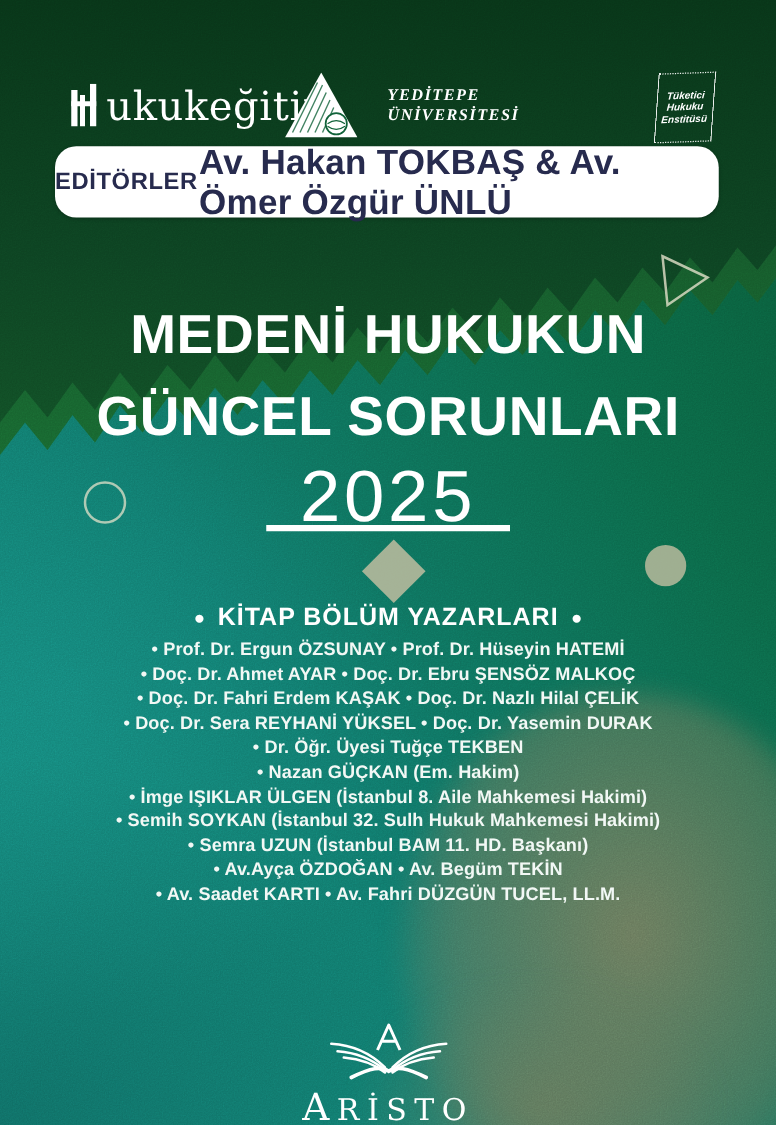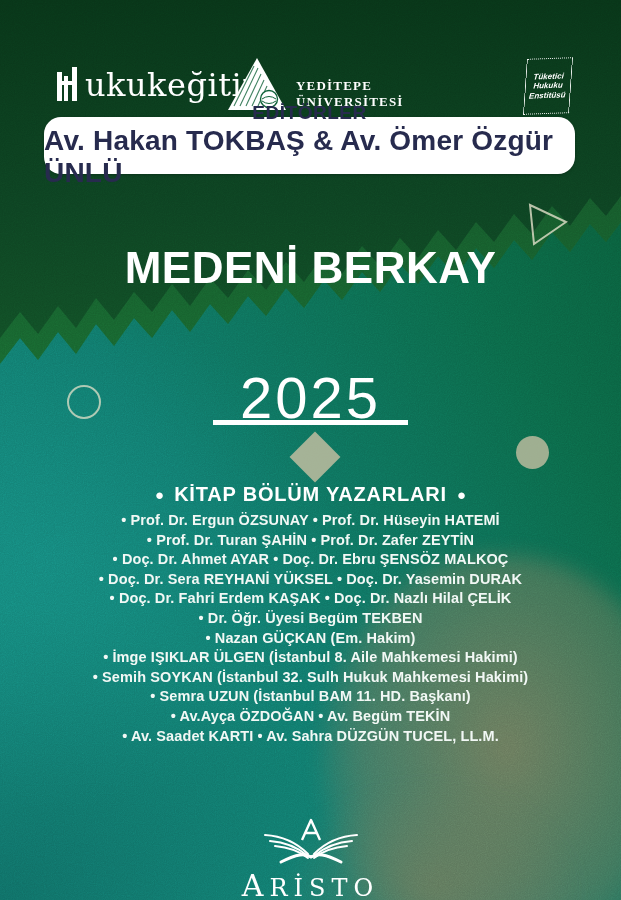--- a/index.html
+++ b/index.html
@@ -23,29 +23,29 @@
   }
   .leaf-dark{
     background:linear-gradient(180deg,#0b401e 0%,#11512a 55%,#176330 100%);
     clip-path:polygon(0 0,621px 0,621px 196px,606px 216px,590px 198px,570px 226px,552px 206px,532px 234px,514px 214px,494px 242px,476px 222px,456px 250px,438px 230px,418px 258px,400px 238px,380px 266px,362px 246px,342px 274px,324px 254px,304px 282px,286px 262px,266px 290px,248px 270px,228px 298px,210px 278px,190px 306px,172px 284px,152px 312px,134px 292px,114px 320px,96px 298px,76px 328px,58px 306px,38px 334px,20px 312px,0 338px);
   }
   .noise{position:absolute;top:0;left:0;pointer-events:none;opacity:.5;}
 
   
   .logo-huk{position:absolute;left:56px;top:66px;display:flex;align-items:center;color:#fff;}
   .logo-huk .huk-text{font-family:"DejaVu Serif",serif;font-size:32px;letter-spacing:.5px;margin-left:2px;}
-  .logo-yeditepe{position:absolute;left:228px;top:58px;display:flex;align-items:flex-end;gap:10px;}
+  .logo-yeditepe{position:absolute;left:228px;top:58px;display:flex;align-items:center;gap:24px;font-style:italic;}
   .yu-text{color:#fff;font-family:"Liberation Serif",serif;font-weight:700;font-size:13px;letter-spacing:1.2px;line-height:16px;}
   .logo-the{position:absolute;right:50px;top:58px;width:44px;height:54px;transform:skewX(-6deg) rotate(-2deg);
     border:1.5px solid rgba(255,255,255,.92);border-top-style:dotted;border-bottom-style:dotted;
     display:flex;flex-direction:column;justify-content:center;align-items:center;color:#fff;
     font-size:8px;font-weight:700;line-height:9.5px;font-style:italic;}
   
   .editors-banner{position:absolute;left:44px;top:117px;width:531px;height:57px;background:#ffffff;
-    border-radius:17px;display:flex;flex-direction:column;justify-content:center;align-items:center;gap:1px;
+    border-radius:17px;display:flex;flex-direction:row;justify-content:center;align-items:center;gap:1px;
     box-shadow:0 1px 3px rgba(0,0,0,.25);}
   .editors-heading{color:#272b4e;font-size:19px;font-weight:700;letter-spacing:.5px;}
   .editors-names{color:#272b4e;font-size:28px;font-weight:700;letter-spacing:.2px;}
 
   
   .title-line{position:absolute;left:0;width:621px;text-align:center;color:#ffffff;font-weight:700;}
   .title-1{top:243px;font-size:44px;letter-spacing:.5px;}
   .title-2{top:309px;font-size:44px;letter-spacing:.5px;}
   .title-year{top:364px;font-size:58px;font-weight:400;letter-spacing:3px;}
   .title-underline{position:absolute;top:420px;left:213px;width:195px;height:5px;background:#fff;}
@@ -127,42 +127,42 @@
     <div>Tüketici</div>
     <div>Hukuku</div>
     <div>Enstitüsü</div>
   </div>
 
   <div class="editors-banner">
     <div class="editors-heading">EDİTÖRLER</div>
     <div class="editors-names">Av. Hakan TOKBAŞ &amp; Av. Ömer Özgür ÜNLÜ</div>
   </div>
 
-  <div class="title-line title-1">MEDENİ BERKAY</div>
+  <div class="title-line title-1">MEDENİ HUKUKUN</div>
+  <div class="title-line title-2">GÜNCEL SORUNLARI</div>
   <div class="title-line title-year">2025</div>
   <div class="title-underline"></div>
 
   <div class="authors-heading">
     <span class="ah-bullet">●</span>
     <span class="ah-text">KİTAP BÖLÜM YAZARLARI</span>
     <span class="ah-bullet">●</span>
   </div>
   <div class="authors-list">
       <div class="author-line">• Prof. Dr. Ergun ÖZSUNAY • Prof. Dr. Hüseyin HATEMİ</div>
-      <div class="author-line">• Prof. Dr. Turan ŞAHİN • Prof. Dr. Zafer ZEYTİN</div>
       <div class="author-line">• Doç. Dr. Ahmet AYAR • Doç. Dr. Ebru ŞENSÖZ MALKOÇ</div>
+      <div class="author-line">• Doç. Dr. Fahri Erdem KAŞAK • Doç. Dr. Nazlı Hilal ÇELİK</div>
       <div class="author-line">• Doç. Dr. Sera REYHANİ YÜKSEL • Doç. Dr. Yasemin DURAK</div>
-      <div class="author-line">• Doç. Dr. Fahri Erdem KAŞAK • Doç. Dr. Nazlı Hilal ÇELİK</div>
-      <div class="author-line">• Dr. Öğr. Üyesi Begüm TEKBEN</div>
+      <div class="author-line">• Dr. Öğr. Üyesi Tuğçe TEKBEN</div>
       <div class="author-line">• Nazan GÜÇKAN (Em. Hakim)</div>
       <div class="author-line">• İmge IŞIKLAR ÜLGEN (İstanbul 8. Aile Mahkemesi Hakimi)</div>
       <div class="author-line">• Semih SOYKAN (İstanbul 32. Sulh Hukuk Mahkemesi Hakimi)</div>
       <div class="author-line">• Semra UZUN (İstanbul BAM 11. HD. Başkanı)</div>
       <div class="author-line">• Av.Ayça ÖZDOĞAN • Av. Begüm TEKİN</div>
-      <div class="author-line">• Av. Saadet KARTI • Av. Sahra DÜZGÜN TUCEL, LL.M.</div>
+      <div class="author-line">• Av. Saadet KARTI • Av. Fahri DÜZGÜN TUCEL, LL.M.</div>
     </div>
 
   <div class="publisher">
     <svg width="112" height="50">
       <path d="M47 24 L56 4 L65 24 M51 17 H61" stroke="#ffffff" stroke-width="2.4" fill="none" stroke-linejoin="round"></path>
       <g stroke="#ffffff" stroke-width="2" fill="none" stroke-linecap="round">
         <path d="M53 38 C41 26, 27 20, 10 19"></path>
         <path d="M53 40 C41 30, 29 26, 15 25"></path>
         <path d="M53 42 C43 34, 31 31, 20 30"></path>
         <path d="M59 38 C71 26, 85 20, 102 19"></path>

